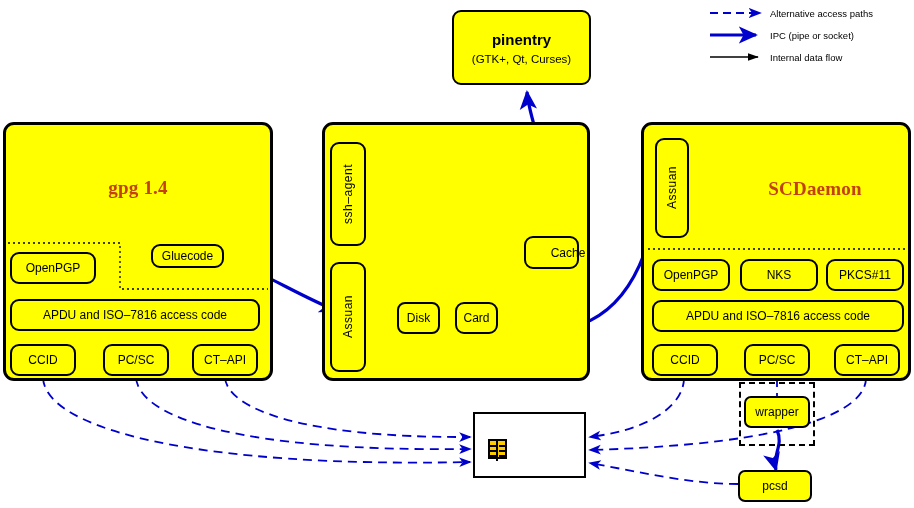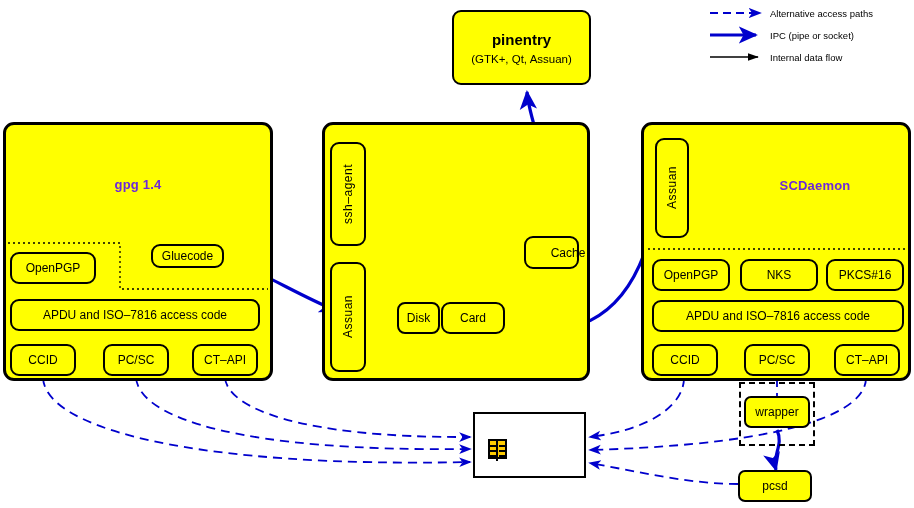--- a/index.html
+++ b/index.html
@@ -41,23 +41,24 @@
   .module {
     border-radius: 11px;
     border-width: 3px;
   }
   .module-title {
     position: absolute;
     left: 0;
     right: 0;
     text-align: center;
     font-weight: bold;
-    font-size: 13px;
+    font-size: 19px;
     letter-spacing: 0.2px;
-    color: #6d28d9;
+    color: #c2410c;
+    font-family: Liberation Serif, serif;
   }
   .sub-box {
     font-size: 12px;
   }
   .vert-label {
     writing-mode: vertical-rl;
     transform: rotate(180deg);
     font-size: 12px;
     letter-spacing: 0.5px;
   }
@@ -220,21 +221,21 @@
           </defs>
           <line x1="2" y1="11" x2="50" y2="11" stroke="#000000" stroke-width="1.4" marker-end="url(#lgThin)"></line>
         </svg>
       </div>
       <div class="lbl">Internal data flow</div>
     </div>
   </div>
 
   <div id="pinentry" class="box rounded" style="left:452px; top:10px; width:139px; height:75px;">
     <div class="t1">pinentry</div>
-    <div class="t2">(GTK+, Qt, Assuan)</div>
+    <div class="t2">(GTK+, Qt, Curses)</div>
   </div>
 
   <div class="box module" style="left:3px; top:122px; width:270px; height:259px; display:block;">
   </div>
   <div class="module-title" style="left:3px; width:270px; top:177px;">gpg 1.4</div>
 
   <svg class="dotted-region" style="left:0; top:0; width:914px; height:508px;" viewBox="0 0 914 508">
     <path d="M8,243 L120,243 L120,289 L268,289" fill="none" stroke="#000000" stroke-width="1.3" stroke-dasharray="2,3"></path>
   </svg>
 
@@ -249,37 +250,37 @@
   </div>
 
   <div class="box rounded sub-box" style="left:330px; top:142px; width:36px; height:104px;">
     <span class="vert-label">ssh–agent</span>
   </div>
   <div class="box rounded sub-box" style="left:330px; top:262px; width:36px; height:110px;">
     <span class="vert-label">Assuan</span>
   </div>
   <div class="box rounded sub-box" style="left:524px; top:236px; width:55px; height:33px;padding-left:33px;">Cache</div>
   <div class="box rounded sub-box" style="left:397px; top:302px; width:43px; height:32px;border-radius:8px;">Disk</div>
-  <div class="box rounded sub-box" style="left:441px; top:302px; width:64px; height:32px;">Card</div>
+  <div class="box rounded sub-box" style="left:455px; top:302px; width:43px; height:32px;">Card</div>
 
   <div class="box module" style="left:641px; top:122px; width:270px; height:259px; display:block;">
   </div>
   <div class="module-title" style="left:680px; width:270px; top:178px;">SCDaemon</div>
 
   <div class="box rounded sub-box" style="left:655px; top:138px; width:34px; height:100px;">
     <span class="vert-label">Assuan</span>
   </div>
 
   <svg class="dotted-region" style="left:0; top:0; width:914px; height:508px;" viewBox="0 0 914 508">
     <path d="M648,249 L905,249" fill="none" stroke="#000000" stroke-width="1.3" stroke-dasharray="2,3"></path>
   </svg>
 
   <div class="box rounded sub-box" style="left:652px; top:259px; width:78px; height:32px;">OpenPGP</div>
   <div class="box rounded sub-box" style="left:740px; top:259px; width:78px; height:32px;">NKS</div>
-  <div class="box rounded sub-box" style="left:826px; top:259px; width:78px; height:32px;">PKCS#16</div>
+  <div class="box rounded sub-box" style="left:826px; top:259px; width:78px; height:32px;">PKCS#11</div>
   <div class="box rounded sub-box" style="left:652px; top:300px; width:252px; height:32px;">APDU and ISO–7816 access code</div>
   <div class="box rounded sub-box" style="left:652px; top:344px; width:66px; height:32px;">CCID</div>
   <div class="box rounded sub-box" style="left:744px; top:344px; width:66px; height:32px;">PC/SC</div>
   <div class="box rounded sub-box" style="left:834px; top:344px; width:66px; height:32px;">CT–API</div>
 
   <div class="dashed-wrapper-box" style="left:739px; top:382px; width:76px; height:64px;"></div>
   <div class="box rounded-sm sub-box" style="left:738px; top:470px; width:74px; height:32px;">pcsd</div>
 
   <div class="box rounded-sm sub-box" style="left:744px; top:396px; width:66px; height:32px;">wrapper</div>
 

